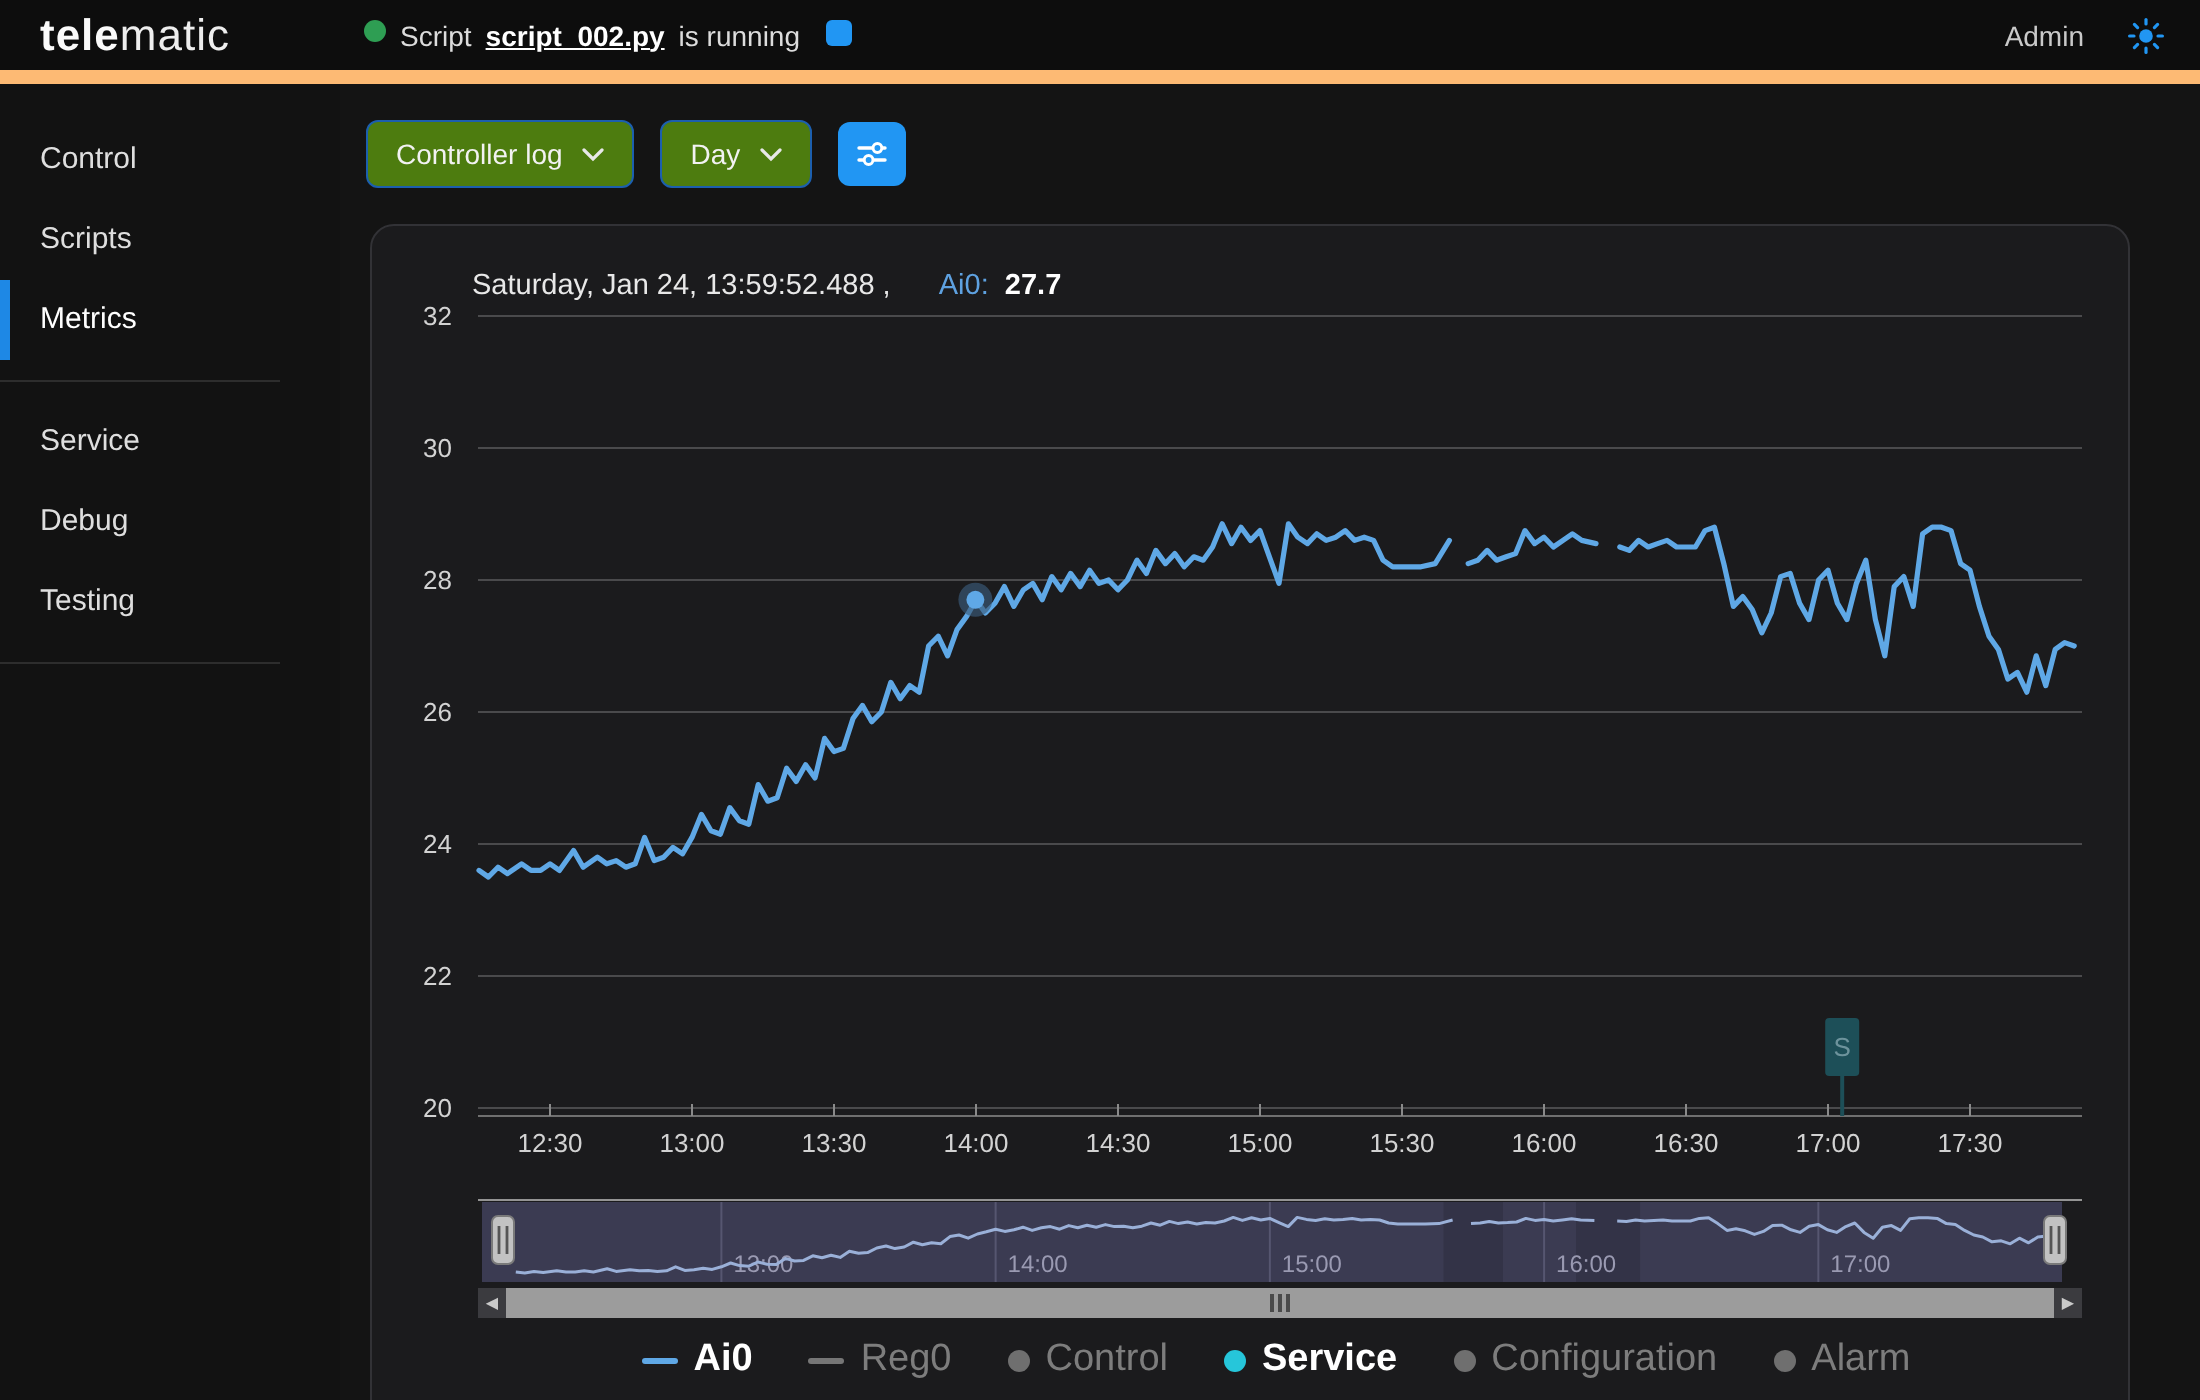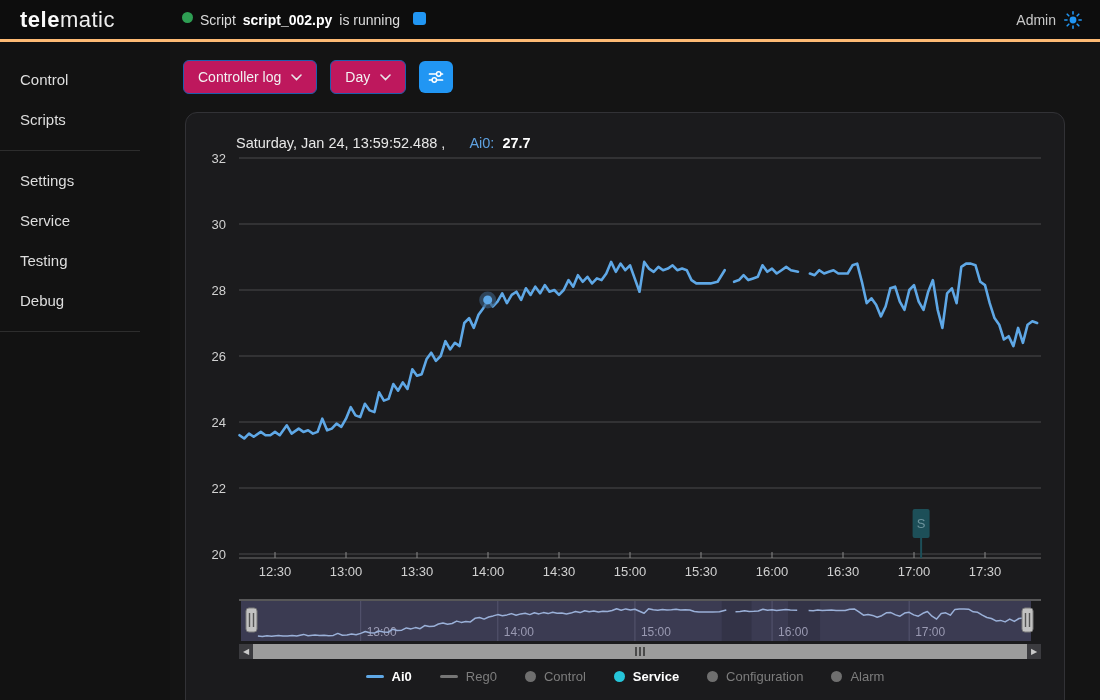--- a/index.html
+++ b/index.html
@@ -1,43 +1,43 @@
 <!DOCTYPE html>
 <html><head>
 <meta charset="utf-8">
 <style>
   * { margin:0; padding:0; box-sizing:border-box; }
   html,body { width:1100px; height:700px; overflow:hidden; background:#141414;
     font-family:"Liberation Sans", sans-serif; color:#e6e6e6; }
 
   
   .topbar { position:absolute; left:0; top:0; width:1100px; height:42px; background:#0d0d0d;
-    border-bottom:3px solid #fdba74; display:flex; align-items:center; }
+    border-bottom:7px solid #fdba74; display:flex; align-items:center; }
   .logo { margin-left:20px; font-size:22px; letter-spacing:.5px; color:#fafafa; width:150px; }
   .logo b { font-weight:700; }
   .logo span.light { font-weight:400; opacity:.95; }
   .run-status { display:flex; align-items:flex-start; gap:7px; font-size:14px; color:#dcdcdc; margin-left:12px; }
   .dot-green { width:11px; height:11px; border-radius:50%; background:#2e9e53; }
-  .run-status b { color:#fff; }
+  .run-status b { color:#fff;text-decoration:underline; }
   .stop-sq { width:13px; height:13px; border-radius:3px; background:#2196f3; margin-left:6px; cursor:pointer; }
-  .topbar-right { margin-left:auto; margin-right:18px; display:flex; align-items:center; gap:8px; }
+  .topbar-right { margin-left:auto; margin-right:18px; display:flex; align-items:center; gap:22px; }
   .admin { font-size:14px; color:#c9c9c9; }
 
   
   .sidebar { position:absolute; left:0; top:42px; width:170px; bottom:0; background:#121212; padding-top:18px; }
   .nav-item { position:relative; height:40px; line-height:40px; padding-left:20px; font-size:15px;
     color:#dedede; cursor:pointer; }
   .nav-item.active { color:#ffffff; }
   .nav-item.active::before { content:""; position:absolute; left:0; top:0; width:5px; height:40px; background:#1e88e5; }
   .nav-divider { height:1px; background:#2d2d2d; margin:10px 30px 10px 0; }
 
   
   .toolbar { position:absolute; left:183px; top:60px; display:flex; gap:13px; align-items:center; }
   .dd { height:34px; display:flex; align-items:center; gap:10px; padding:0 14px; border-radius:6px;
-    background:#be185d; border:1px solid #1c5fae; font-size:14px; color:#f2f2f2; cursor:pointer; }
+    background:#4d7c0f; border:1px solid #1c5fae; font-size:14px; color:#f2f2f2; cursor:pointer; }
   .btn-filter { width:34px; height:32px; border-radius:6px; background:#2196f3; border:none; display:flex;
     align-items:center; justify-content:center; cursor:pointer; }
 
   
   .card { position:absolute; left:185px; top:112px; width:880px; height:600px; background:#1b1b1d;
     border:1px solid #323236; border-radius:12px; }
   .chart-head { position:absolute; left:50px; top:22px; font-size:14.5px; color:#e8e8e8; }
   .chart-head .series-lab { color:#5ea1e0; margin-left:20px; }
   .chart-head .series-val { color:#ffffff; font-weight:700; margin-left:4px;text-align:center; }
   svg.plot { position:absolute; left:0; top:0; }
@@ -45,22 +45,22 @@
   
   .hscroll { position:absolute; left:53px; top:531px; width:802px; height:15px; display:flex; }
   .hs-btn { width:14px; height:15px; background:#3b3b3f; color:#c9c9c9; font-size:8px; line-height:15px;
     text-align:center; cursor:pointer; flex:0 0 auto; user-select:none; }
   .hs-thumb { flex:1; background:#9c9c9c; position:relative; cursor:grab; }
   .hs-grip { position:absolute; left:50%; top:3px; width:12px; height:9px; transform:translateX(-50%);
     display:flex; gap:2px; justify-content:center; }
   .hs-grip i { width:2px; height:9px; background:#4a4a4a; display:block; }
 
   
-  .legend { position:absolute; left:0; top:556px; width:100%; display:flex; justify-content:center;
-    gap:28px; align-items:center; font-size:13px; }
+  .legend { position:absolute; left:13px; top:556px; width:100%; display:flex; justify-content:center;
+    gap:28px; align-items:center; font-size:19px; }
   .lg-item { display:flex; align-items:center; gap:8px; cursor:pointer; color:#7d7d7d; }
   .lg-item.on { color:#ffffff; font-weight:700; }
   .sw-line { width:18px; height:3px; border-radius:2px; }
   .sw-dot { width:11px; height:11px; border-radius:50%; }
 </style>
 </head>
 <body>
 
 <div class="topbar">
   <div class="logo">
@@ -87,25 +87,25 @@
         <line x1="3.2" y1="14.8" x2="4.8" y2="13.2"></line>
           <line x1="13.2" y1="4.8" x2="14.8" y2="3.2"></line>
       </g>
     </svg>
   </div>
 </div>
 
 <div class="sidebar" id="sidebar">
     <div class="nav-item">Control</div>
     <div class="nav-item">Scripts</div>
+    <div class="nav-item active">Metrics</div>
     <div class="nav-divider"></div>
-    <div class="nav-item">Settings</div>
     <div class="nav-item">Service</div>
+    <div class="nav-item">Debug</div>
     <div class="nav-item">Testing</div>
-    <div class="nav-item">Debug</div>
     <div class="nav-divider"></div>
   </div>
 
 <div class="toolbar">
   <div class="dd">
     <span>Controller log</span>
     <svg width="11" height="7" viewBox="0 0 11 7">
       <polyline points="1,1 5.5,5.5 10,1" fill="none" stroke="#e8e8e8" stroke-width="1.6" stroke-linecap="round"></polyline>
     </svg>
   </div>

